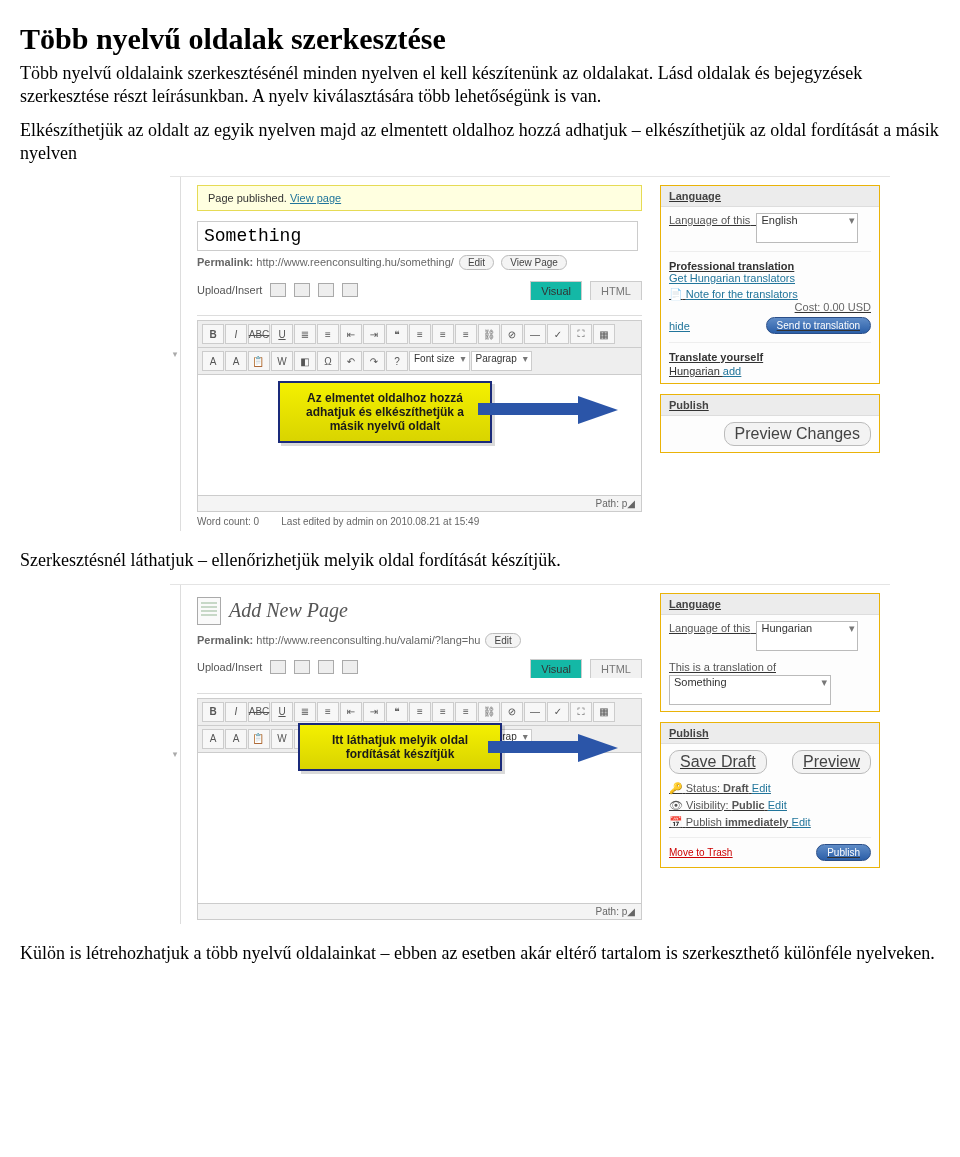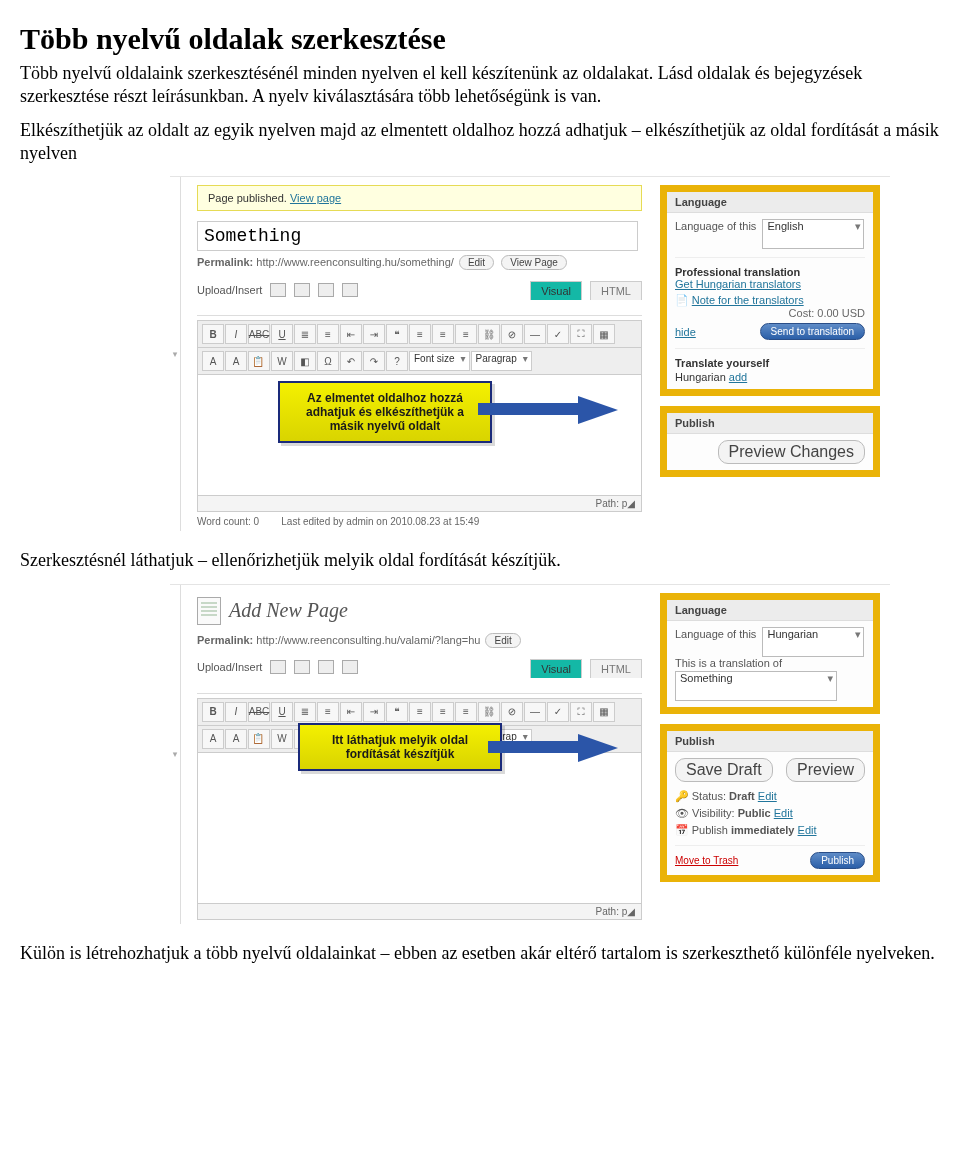--- a/index.html
+++ b/index.html
@@ -25,24 +25,25 @@
     width: 720px;
     font-family: Arial, sans-serif;
     font-size: 12px;
     color: #333;
     background: #fff;
   }
   .ss-row { display: flex; }
   .ss-main { flex: 1; padding: 8px 12px 4px 14px; position: relative; }
   .ss-side { width: 220px; padding: 8px 10px 4px 6px; }
   .ss-side .panel {
-    border: 7px solid #eab308;
+    border: 1px solid #eab308;
     background: #fdfdfd;
     margin-bottom: 10px;
     font-size: 11px;
+    text-decoration: underline;
   }
   .panel-title {
     background: #ececec;
     padding: 4px 8px;
     font-weight: bold;
     border-bottom: 1px solid #ddd;
     color: #444;
   }
   .panel-body { padding: 6px 8px; }
   .wp-notice {
@@ -352,21 +353,21 @@
           <div class="arrow-body" style="left:280px; top:28px; width:100px;"></div>
           <div class="arrow arrow-right" style="left:380px; top:21px;"></div>
         </div>
         <div class="editor-footer">
           <span>Path: p</span>
           <span>◢</span>
         </div>
         <div class="wc-row">
           <span>Word count: 0</span>
           &nbsp;&nbsp;&nbsp;&nbsp;&nbsp;&nbsp;
-          <span>Last edited by admin on 2010.08.23 at 15:49</span>
+          <span>Last edited by admin on 2010.08.21 at 15:49</span>
         </div>
       </div>
 
       <div class="ss-side">
         <div class="panel">
           <div class="panel-title">Language</div>
           <div class="panel-body">
             <span class="lab">Language of this</span>
             &nbsp;<span class="sel">English</span>
             <hr style="border:none;border-top:1px solid #eee;margin:8px 0">
@@ -474,21 +475,21 @@
           <span>◢</span>
         </div>
       </div>
 
       <div class="ss-side">
         <div class="panel">
           <div class="panel-title">Language</div>
           <div class="panel-body">
             <span class="lab">Language of this</span>
             &nbsp;<span class="sel">Hungarian</span>
-            <div style="" class="lab">This is a translation of</div>
+            <div style="margin-top:10px" class="lab">This is a translation of</div>
             <span class="sel" style="min-width:140px;margin-top:2px">Something</span>
           </div>
         </div>
         <div class="panel">
           <div class="panel-title">Publish</div>
           <div class="panel-body">
             <div style="display:flex;justify-content:space-between;margin-bottom:8px">
               <span class="gray-btn">Save Draft</span>
               <span class="gray-btn">Preview</span>
             </div>

